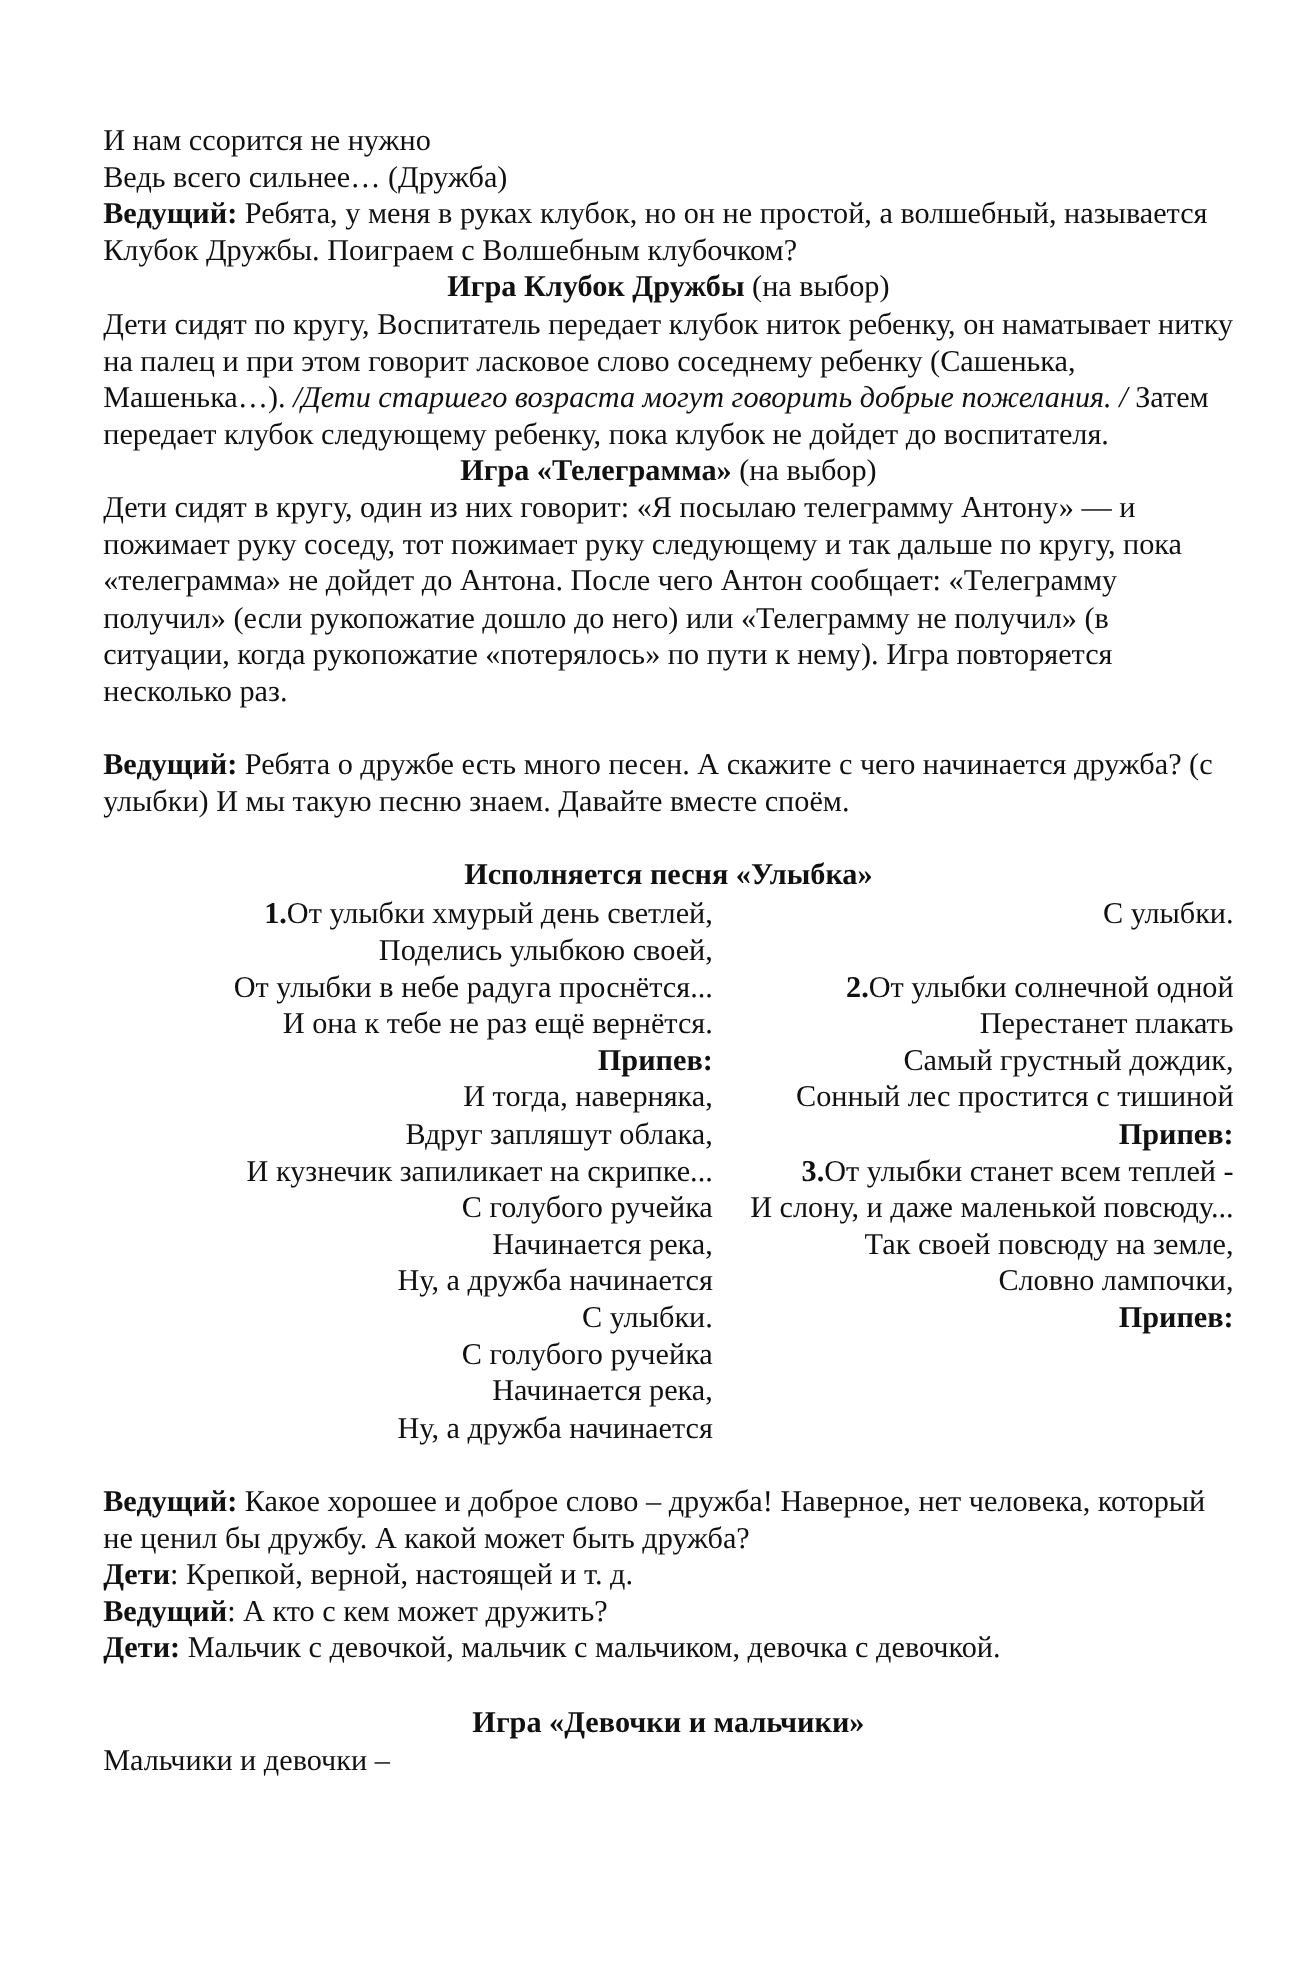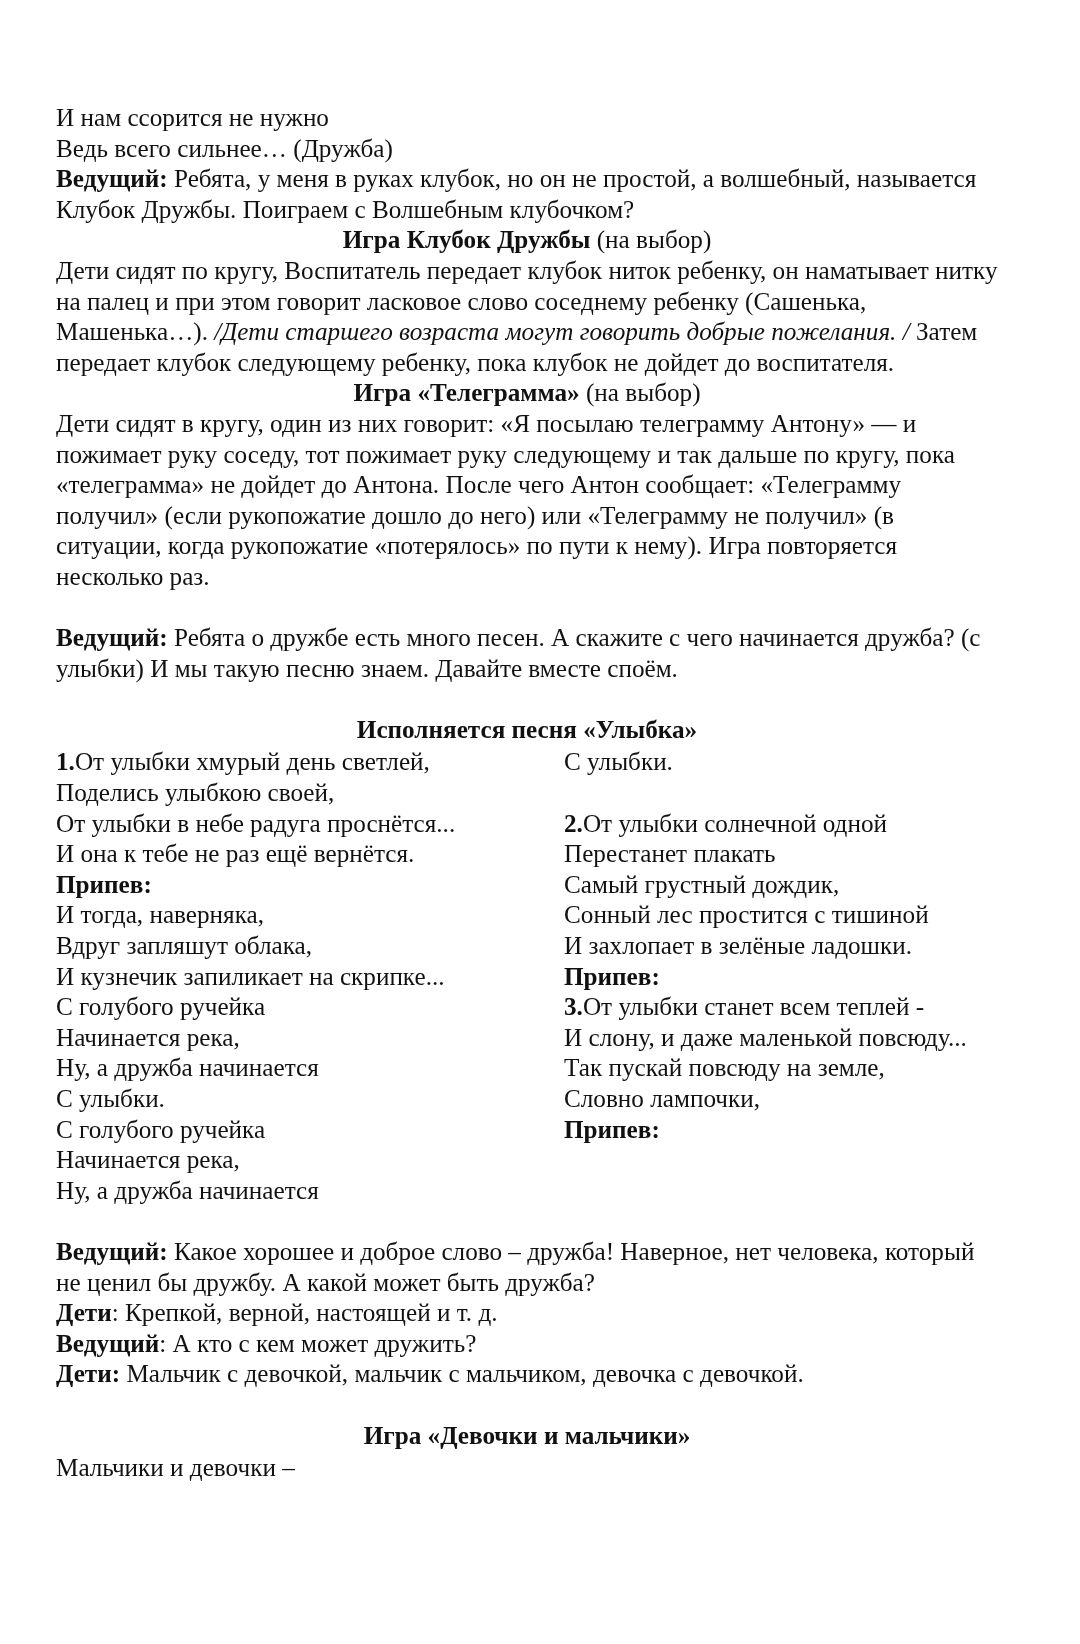--- a/index.html
+++ b/index.html
@@ -14,21 +14,21 @@
     overflow: hidden;
     font-family: "Liberation Serif", "DejaVu Serif", serif;
     color: #111111;
     -webkit-font-smoothing: antialiased;
   }
   .page {
     position: relative;
     width: 1080px;
     height: 1644px;
     box-sizing: border-box;
-    padding: 103px 52px 0 56px;
+    padding: 103px 52px 0 86px;
   }
   .doc {
     width: 942px;
     font-size: 25.2px;
     line-height: 30.6px;
   }
   .para {
     margin: 0;
     text-align: left;
     white-space: normal;
@@ -55,20 +55,21 @@
   }
   .col-left {
     width: 508px;
   }
   .col-right {
     width: 434px;
   }
   .lyric-line {
     white-space: pre-wrap;
     min-height: 30.6px;
+    text-align: right;
   }
   .blank-line {
     height: 30.6px;
   }
   .heading-song {
     text-align: center;
     font-weight: bold;
     margin-bottom: 2px;
   }
 </style>
@@ -115,25 +116,24 @@
           <div class="lyric-line"><span>Начинается река,</span></div>
           <div class="lyric-line"><span>Ну, а дружба начинается</span></div>
         </div>
       <div class="col col-right">
           <div class="lyric-line"><span>С улыбки.</span></div>
           <div class="lyric-line blank-line"></div>
           <div class="lyric-line"><span class="b">2.</span><span>От улыбки солнечной одной</span></div>
           <div class="lyric-line"><span>Перестанет плакать</span></div>
           <div class="lyric-line"><span>Самый грустный дождик,</span></div>
           <div class="lyric-line"><span>Сонный лес простится с тишиной</span></div>
-          <div class="lyric-line"><span>И захлопает в зелёные ладошки.</span></div>
           <div class="lyric-line"><span class="b">Припев:</span></div>
           <div class="lyric-line"><span class="b">3.</span><span>От улыбки станет всем теплей -</span></div>
           <div class="lyric-line"><span>И слону, и даже маленькой повсюду...</span></div>
-          <div class="lyric-line"><span>Так пускай повсюду на земле,</span></div>
+          <div class="lyric-line"><span>Так своей повсюду на земле,</span></div>
           <div class="lyric-line"><span>Словно лампочки,</span></div>
           <div class="lyric-line"><span class="b">Припев:</span></div>
         </div>
     </div>
 
     <div class="spacer-full"></div>
 
     <div>
         <p class="para"><span class="b">Ведущий:</span><span> Какое хорошее и доброе слово – дружба! Наверное, нет человека, который не ценил бы дружбу. А какой может быть дружба?</span></p>
         <p class="para"><span class="b">Дети</span><span>: Крепкой, верной, настоящей и т. д.</span></p>

